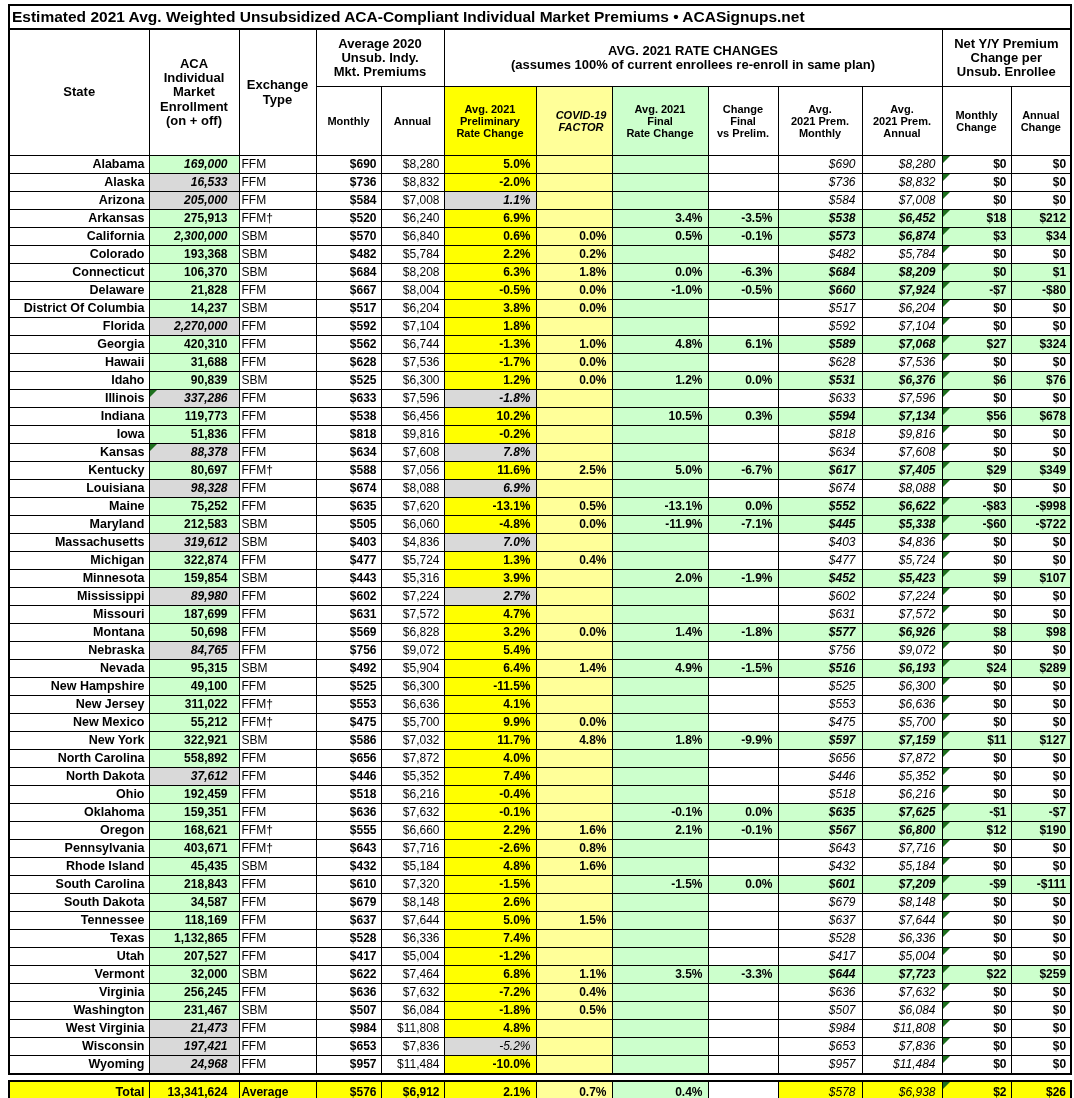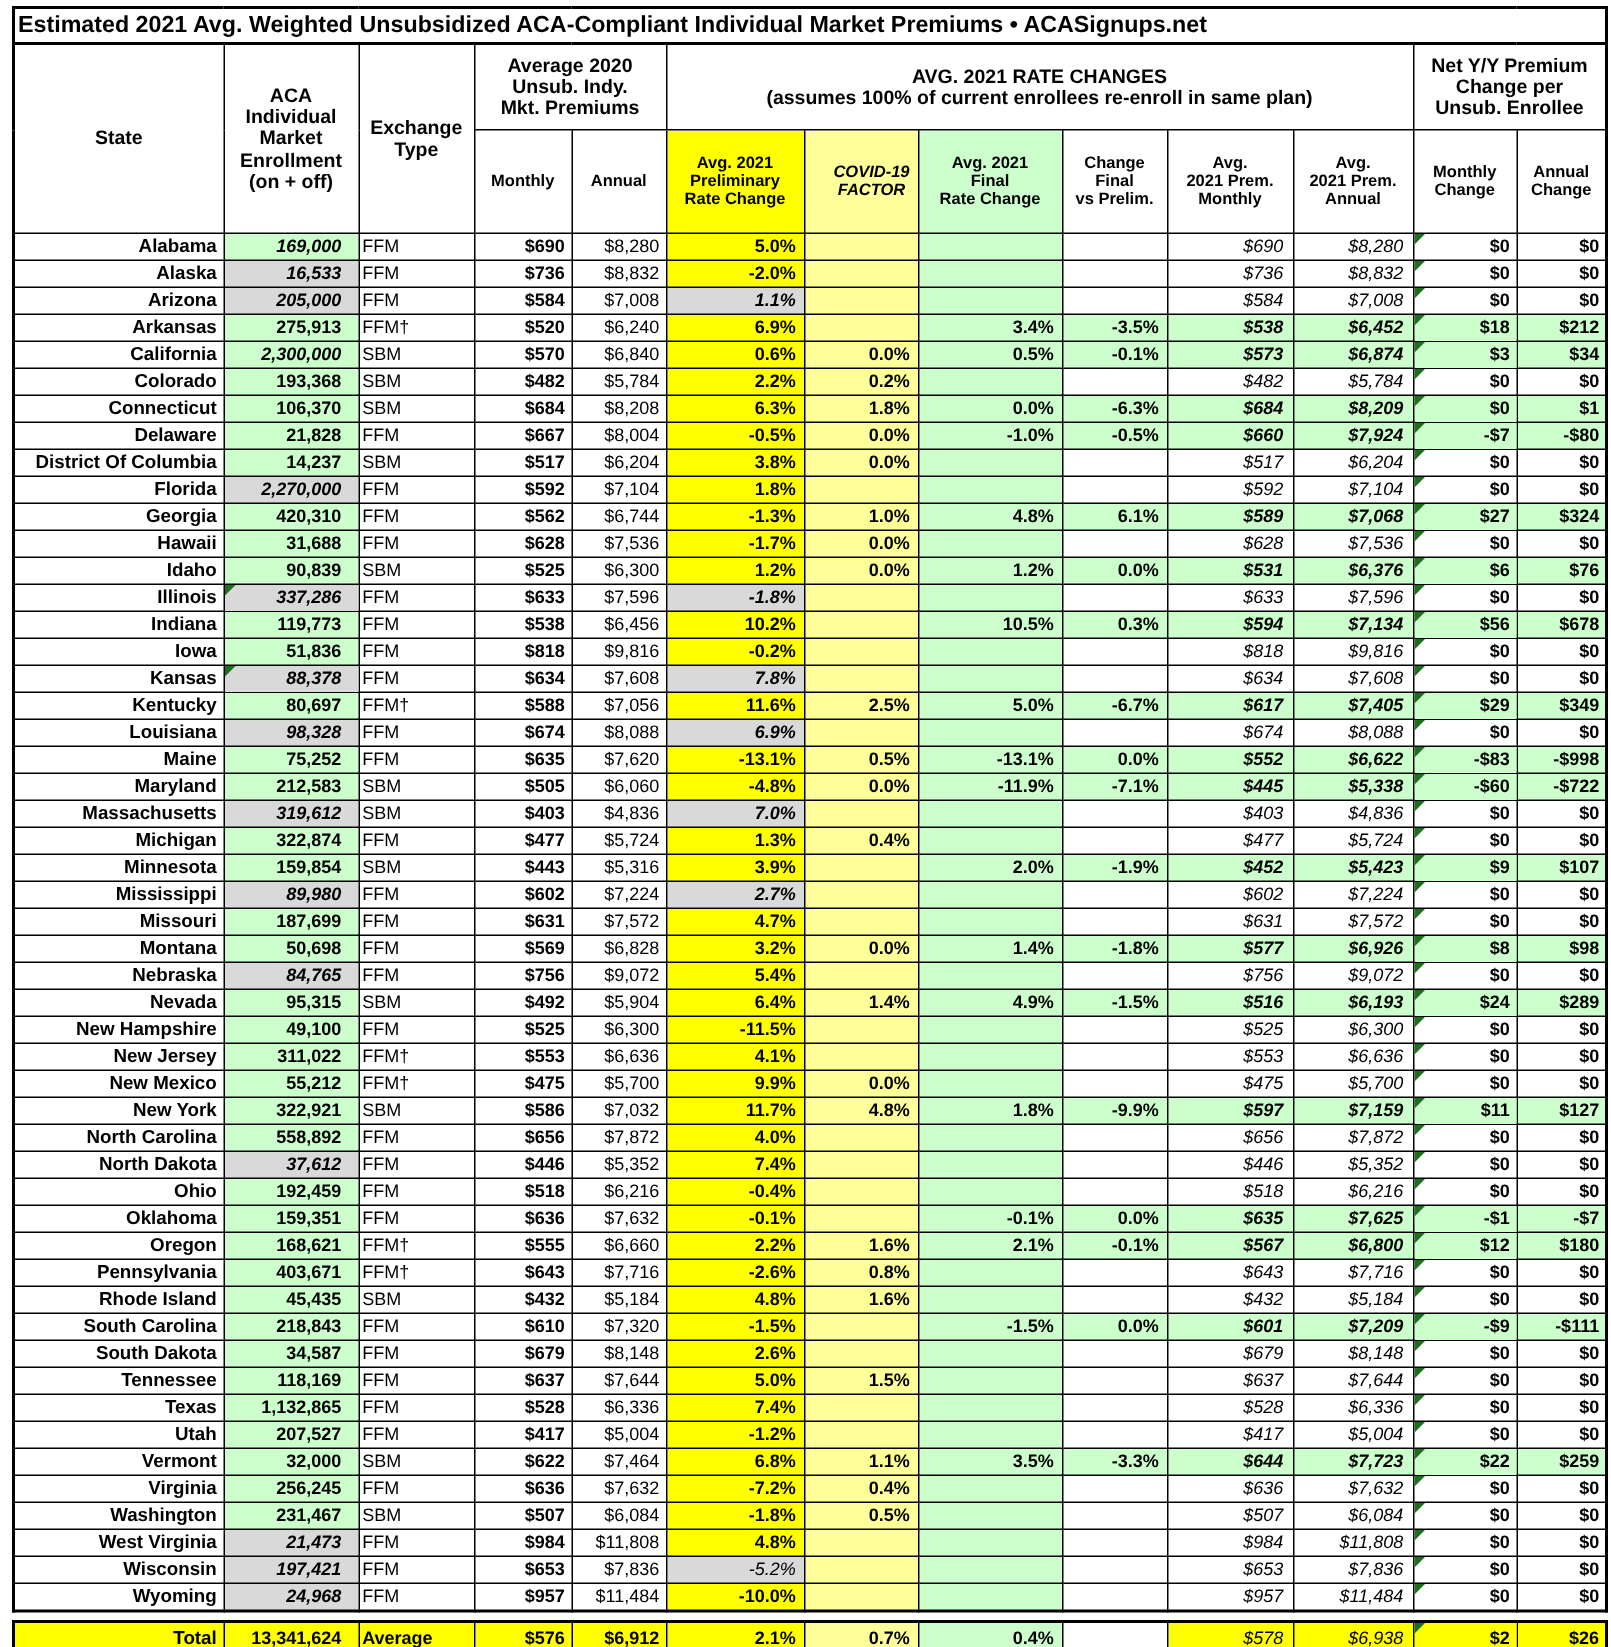--- a/index.html
+++ b/index.html
@@ -670,21 +670,21 @@
           <td class="c-exch">FFM†</td>
           <td class="c-m20">$555</td>
           <td class="c-a20">$6,660</td>
           <td class="c-prelim bg-yellow">2.2%</td>
           <td class="c-covid bg-py">1.6%</td>
           <td class="c-final bg-pg">2.1%</td>
           <td class="c-chg bg-pg">-0.1%</td>
           <td class="c-prem bg-pg bold">$567</td>
           <td class="c-prem bg-pg bold">$6,800</td>
           <td class="c-chgcell flag bg-pg">$12</td>
-          <td class="c-chgcell bg-pg">$180</td>
+          <td class="c-chgcell bg-pg">$190</td>
         </tr>
         <tr>
           <td class="c-state">Pennsylvania</td>
           <td class="c-enroll bg-green">403,671</td>
           <td class="c-exch">FFM†</td>
           <td class="c-m20">$643</td>
           <td class="c-a20">$7,716</td>
           <td class="c-prelim bg-yellow">-2.6%</td>
           <td class="c-covid bg-py">0.8%</td>
           <td class="c-final bg-pg"></td>

